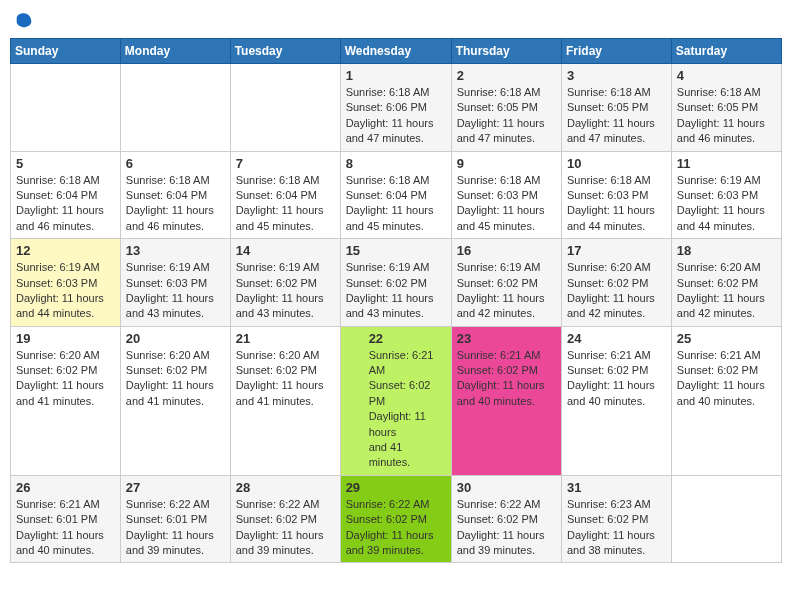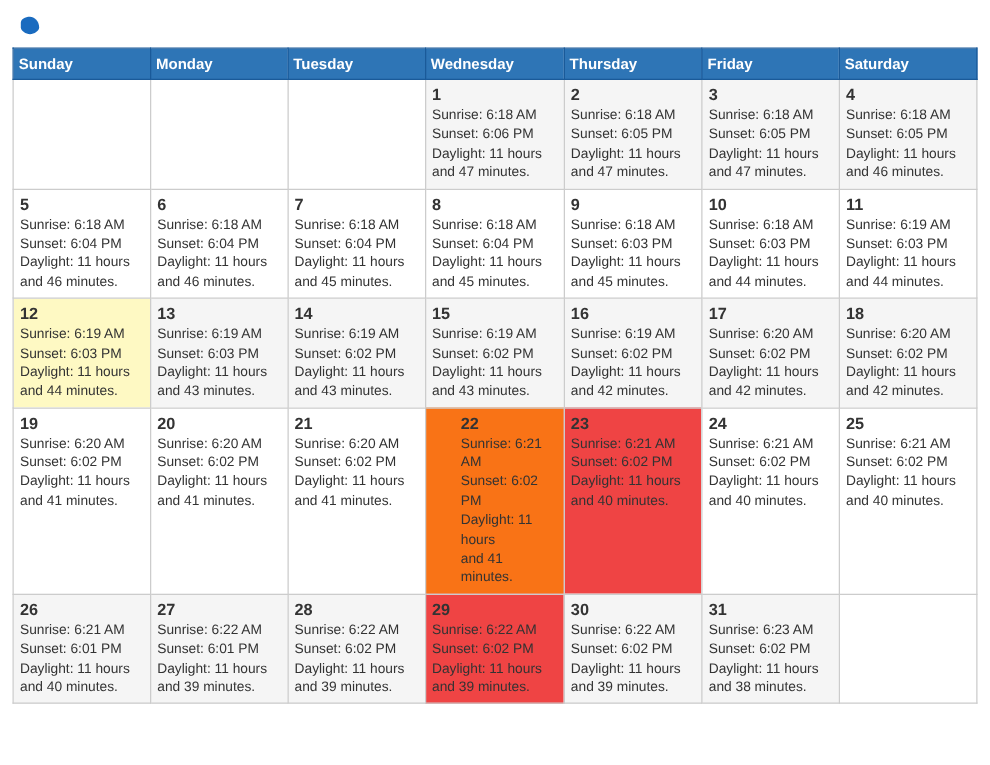--- a/index.html
+++ b/index.html
@@ -275,28 +275,28 @@
 Daylight: 11 hours
 and 41 minutes.</div>
         </td>
         <td style="background: rgb(255, 255, 255);">
           <span class="day-number">21</span>
           <div class="day-info" style="white-space: pre-line;">Sunrise: 6:20 AM
 Sunset: 6:02 PM
 Daylight: 11 hours
 and 41 minutes.</div>
         </td>
-        <td style="background: #f97316; padding-left: 28px;">
+        <td style="background: #bef264; padding-left: 28px;">
           <span class="day-number">22</span>
           <div class="day-info" style="white-space: pre-line;">Sunrise: 6:21 AM
 Sunset: 6:02 PM
 Daylight: 11 hours
 and 41 minutes.</div>
         </td>
-        <td style="background: #ef4444; margin-top: 14px;">
+        <td style="background: #ec4899; margin-top: 14px;">
           <span class="day-number">23</span>
           <div class="day-info" style="white-space: pre-line;">Sunrise: 6:21 AM
 Sunset: 6:02 PM
 Daylight: 11 hours
 and 40 minutes.</div>
         </td>
         <td style="background: rgb(255, 255, 255);">
           <span class="day-number">24</span>
           <div class="day-info" style="white-space: pre-line;">Sunrise: 6:21 AM
 Sunset: 6:02 PM
@@ -326,21 +326,21 @@
 Daylight: 11 hours
 and 39 minutes.</div>
         </td>
         <td style="background: rgb(245, 245, 245);">
           <span class="day-number">28</span>
           <div class="day-info" style="white-space: pre-line;">Sunrise: 6:22 AM
 Sunset: 6:02 PM
 Daylight: 11 hours
 and 39 minutes.</div>
         </td>
-        <td style="background: #ef4444;">
+        <td style="background: #84cc16;">
           <span class="day-number">29</span>
           <div class="day-info" style="white-space: pre-line;">Sunrise: 6:22 AM
 Sunset: 6:02 PM
 Daylight: 11 hours
 and 39 minutes.</div>
         </td>
         <td style="background: rgb(245, 245, 245);">
           <span class="day-number">30</span>
           <div class="day-info" style="white-space: pre-line;">Sunrise: 6:22 AM
 Sunset: 6:02 PM

